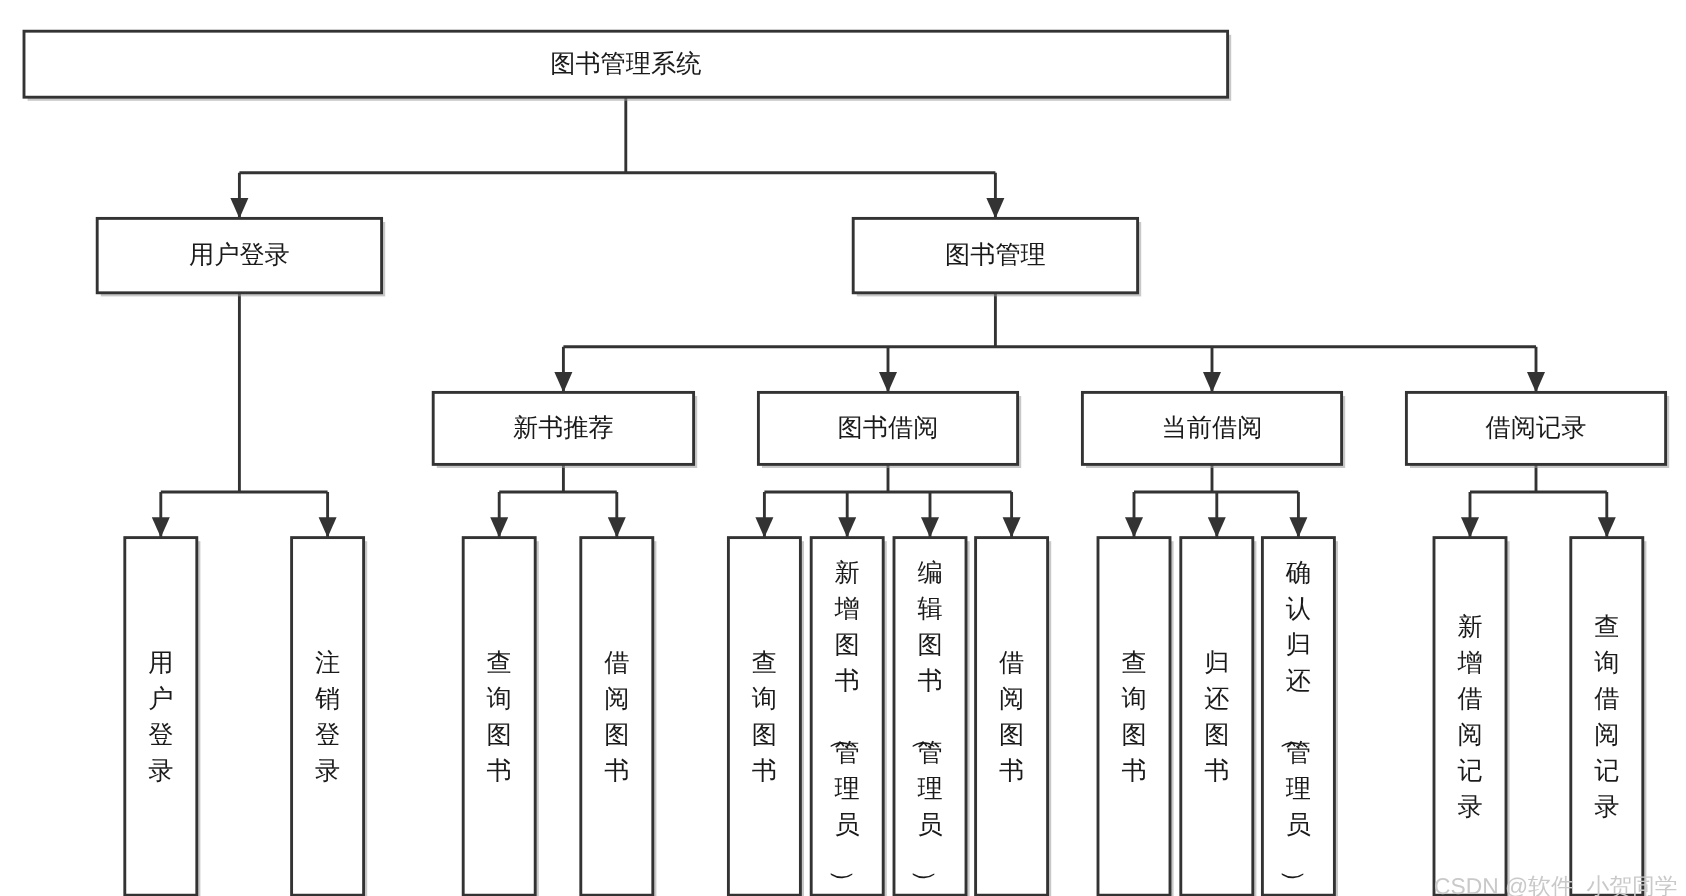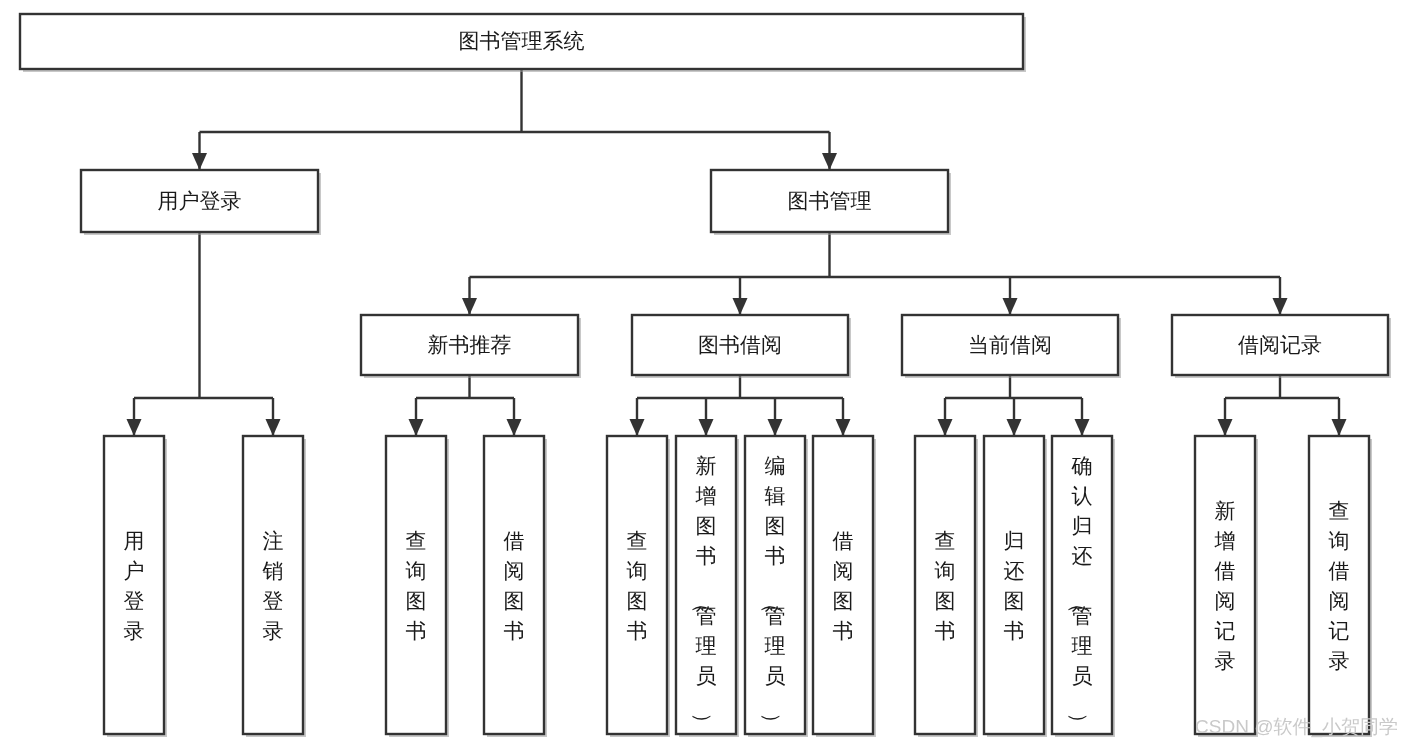--- a/index.html
+++ b/index.html
@@ -10,21 +10,21 @@
   body {
     width: 1405px;
     height: 747px;
     font-family: "Liberation Sans", "DejaVu Sans", sans-serif;
     overflow: hidden;
     position: relative;
   }
   #diagram-root {
     position: absolute;
     left: 0;
-    top: 0;
+    top: 12px;
     width: 1405px;
     height: 596px;
   }
   svg.diagram {
     display: block;
     width: 1405px;
     height: 747px;
   }
   .node-rect {
     fill: #ffffff;

